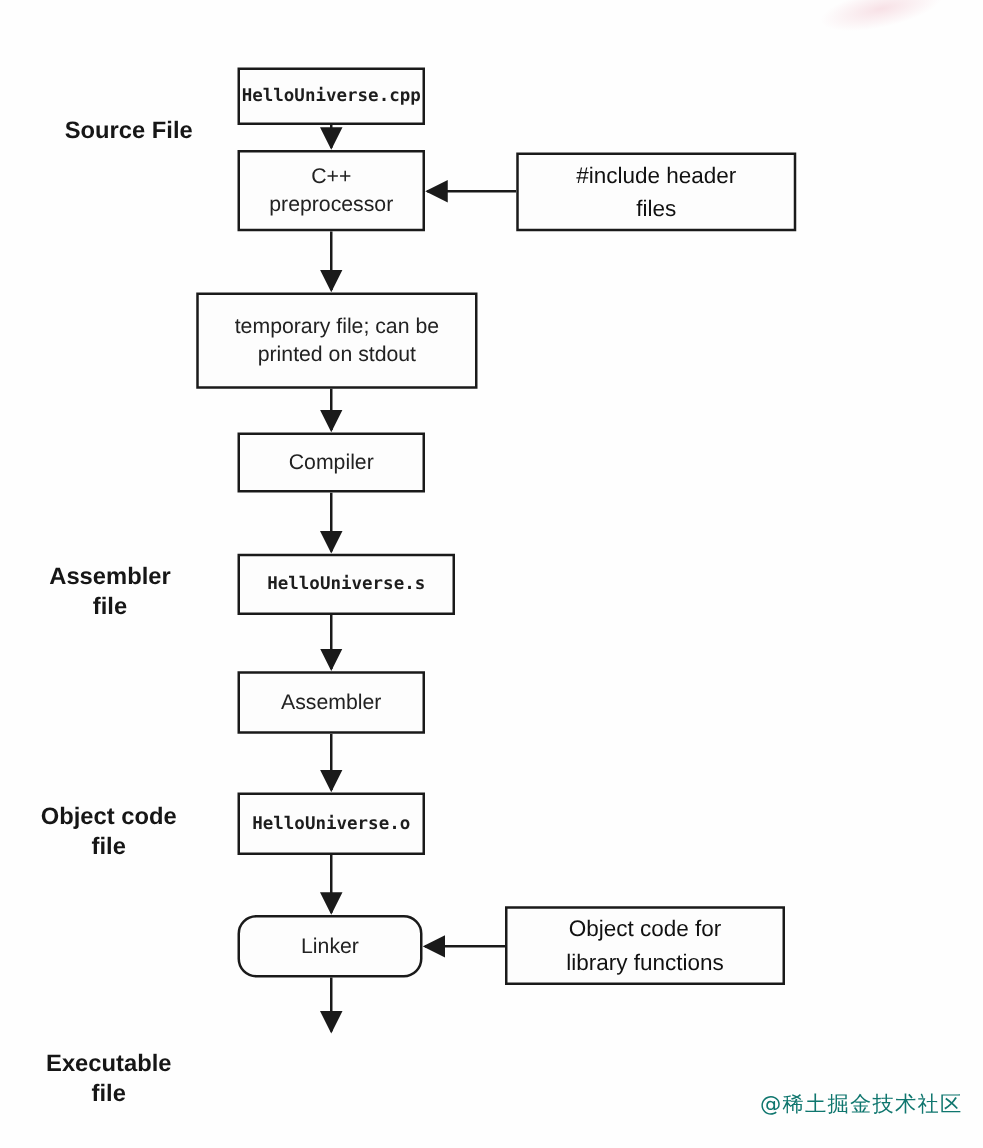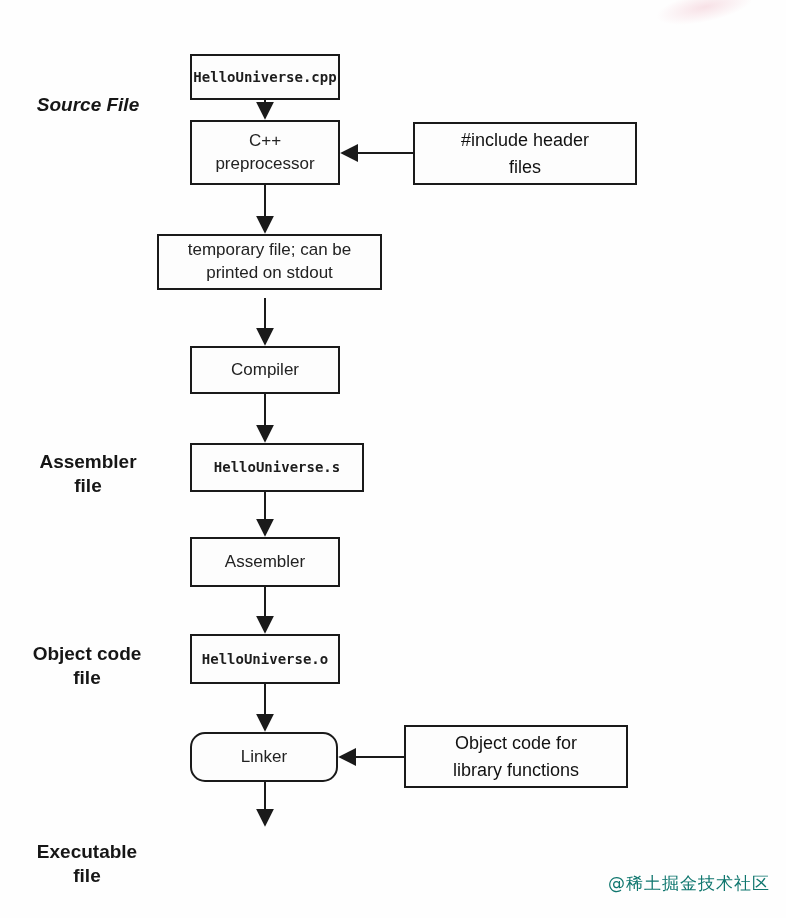--- a/index.html
+++ b/index.html
@@ -57,31 +57,31 @@
     text-align: center;
     font-weight: 700;
     font-size: 19px;
     line-height: 24px;
     color: #161616;
     white-space: pre-line;
   }
   
   .b-source       { left: 190px; top:  27px; width: 150px; height: 46px; margin-top: 27px; }
   .b-preproc      { left: 190px; top: 120px; width: 150px; height: 65px; }
-  .b-tempfile     { left: 157px; top: 234px; width: 225px; height: 56px; }
+  .b-tempfile     { left: 157px; top: 234px; width: 225px; height: 77px; }
   .b-compiler     { left: 190px; top: 346px; width: 150px; height: 48px; }
   .b-assembly     { left: 190px; top: 443px; width: 174px; height: 49px; }
   .b-assembler    { left: 190px; top: 537px; width: 150px; height: 50px; }
   .b-object       { left: 190px; top: 634px; width: 150px; height: 50px; }
   .b-linker       { left: 190px; top: 732px; width: 148px; height: 50px; border-radius: 15px; }
   .b-executable   { left: 190px; top: 827px; width: 150px; height: 50px; }
   .b-include      { left: 413px; top: 122px; width: 224px; height: 63px; }
   .b-objlib       { left: 404px; top: 725px; width: 224px; height: 63px; }
   
-  .l-source       { left:   3px; top:  93px; font-style: italic; }
+  .l-source       { left:   18px; top:  93px; }
   .l-assembler    { left:   3px; top: 450px; }
   .l-object       { left:   2px; top: 642px; }
   .l-executable   { left:   2px; top: 840px; }
   .watermark {
     position: absolute;
     left: 608px; top: 872px;
     font-size: 17px;
     color: #0f766e;
     letter-spacing: 1px;
     font-family: "DejaVu Sans", sans-serif;

